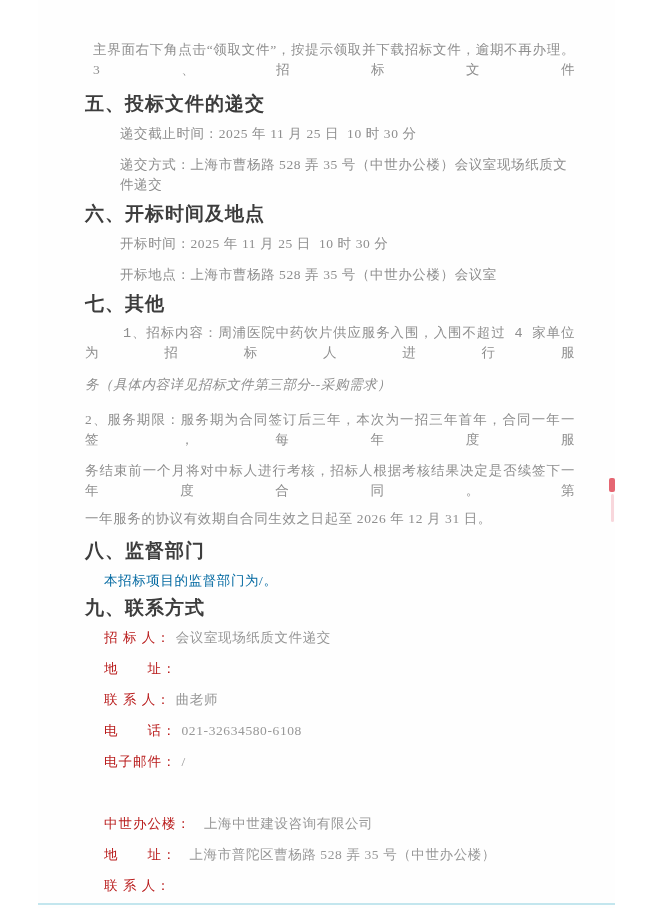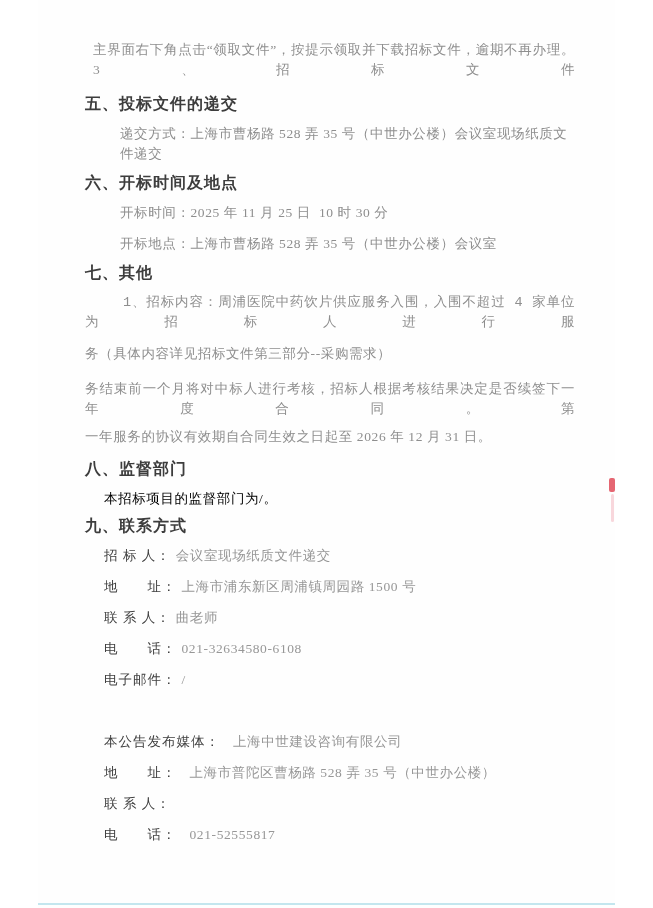--- a/index.html
+++ b/index.html
@@ -28,55 +28,55 @@
   }
   .jline {
     text-align: justify;
     text-align-last: justify;
   }
   .indent-intro { margin-left: 8px; }
   .indent-1 { margin-left: 35px; }
   .indent-firstline { text-indent: 38px; font-family: Liberation Mono, monospace; }
   .sec-heading {
     margin: 6px 0 9px 0;
-    font-size: 16px;
+    font-size: 19px;
     line-height: 22px;
     font-weight: bold;
     color: #3d3d3d;
     letter-spacing: 1px;
     white-space: pre-wrap;
   }
   .mb-sm { margin-bottom: 8px; }
   .mb-md { margin-bottom: 11px; }
-  .mb-lg { margin-bottom: 15px; }
+  .mb-lg { margin-bottom: 15px; font-style: italic; }
   .contact-block { margin-left: 19px; }
   .contact-row {
     display: flex;
     align-items: baseline;
     margin-bottom: 11px;
     font-size: 13.5px;
     line-height: 20px;
     white-space: pre-wrap;
   }
   .contact-label {
-    color: #404040;
+    color: #b91c1c;
     letter-spacing: 1px;
     white-space: pre-wrap;
     flex: none;
   }
   .contact-value {
     color: #979797;
     letter-spacing: 0.6px;
     margin-left: 5px;
     white-space: pre-wrap;
   }
   .agency-block { margin-top: 42px; }
   .agency-block .contact-value { margin-left: 13px; }
   .supervision-body {
-    color: #000000;
+    color: #0369a1;
     margin-left: 19px;
     margin-bottom: 6px;
   }
   .red-mark-1 {
     position: absolute;
     right: 0;
     top: 478px;
     width: 6px;
     height: 14px;
     border-radius: 2px;
@@ -100,63 +100,64 @@
   }
 </style>
 </head>
 <body>
 
 <div class="page">
 
   <p class="body-line jline indent-intro">主界面右下角点击“领取文件”，按提示领取并下载招标文件，逾期不再办理。3、招标文件</p>
 
   <h2 class="sec-heading">五、投标文件的递交</h2>
+  <p class="body-line indent-1 mb-md">递交截止时间：2025 年 11 月 25 日  10 时 30 分</p>
   <p class="body-line indent-1 mb-sm">递交方式：上海市曹杨路 528 弄 35 号（中世办公楼）会议室现场纸质文件递交</p>
 
   <h2 class="sec-heading">六、开标时间及地点</h2>
   <p class="body-line indent-1 mb-md">开标时间：2025 年 11 月 25 日  10 时 30 分</p>
   <p class="body-line indent-1 mb-sm">开标地点：上海市曹杨路 528 弄 35 号（中世办公楼）会议室</p>
 
   <h2 class="sec-heading">七、其他</h2>
   <p class="body-line jline indent-firstline mb-md">1、招标内容：周浦医院中药饮片供应服务入围，入围不超过 4 家单位为招标人进行服</p>
   <p class="body-line mb-lg">务（具体内容详见招标文件第三部分--采购需求）</p>
+  <p class="body-line jline mb-md">2、服务期限：服务期为合同签订后三年，本次为一招三年首年，合同一年一签，每年度服</p>
   <p class="body-line jline mb-sm">务结束前一个月将对中标人进行考核，招标人根据考核结果决定是否续签下一年度合同。第</p>
   <p class="body-line mb-md">一年服务的协议有效期自合同生效之日起至 2026 年 12 月 31 日。</p>
 
   <h2 class="sec-heading">八、监督部门</h2>
   <p class="body-line supervision-body">本招标项目的监督部门为/。</p>
 
   <h2 class="sec-heading">九、联系方式</h2>
 
   <div class="contact-block">
     <div class="contact-row">
       <span class="contact-label">招 标 人：</span>
       <span class="contact-value">会议室现场纸质文件递交</span>
     </div>
     <div class="contact-row">
       <span class="contact-label">地　　址：</span>
-      <span class="contact-value">上海市浦东新区周浦镇周园路 1500 号</span>
     </div>
     <div class="contact-row">
       <span class="contact-label">联 系 人：</span>
       <span class="contact-value">曲老师</span>
     </div>
     <div class="contact-row">
       <span class="contact-label">电　　话：</span>
       <span class="contact-value">021-32634580-6108</span>
     </div>
     <div class="contact-row">
       <span class="contact-label">电子邮件：</span>
       <span class="contact-value">/</span>
     </div>
   </div>
 
   <div class="contact-block agency-block">
     <div class="contact-row">
-      <span class="contact-label">本公告发布媒体：</span>
+      <span class="contact-label">中世办公楼：</span>
       <span class="contact-value">上海中世建设咨询有限公司</span>
     </div>
     <div class="contact-row">
       <span class="contact-label">地　　址：</span>
       <span class="contact-value">上海市普陀区曹杨路 528 弄 35 号（中世办公楼）</span>
     </div>
     <div class="contact-row">
       <span class="contact-label">联 系 人：</span>
     </div>
     <div class="contact-row">

